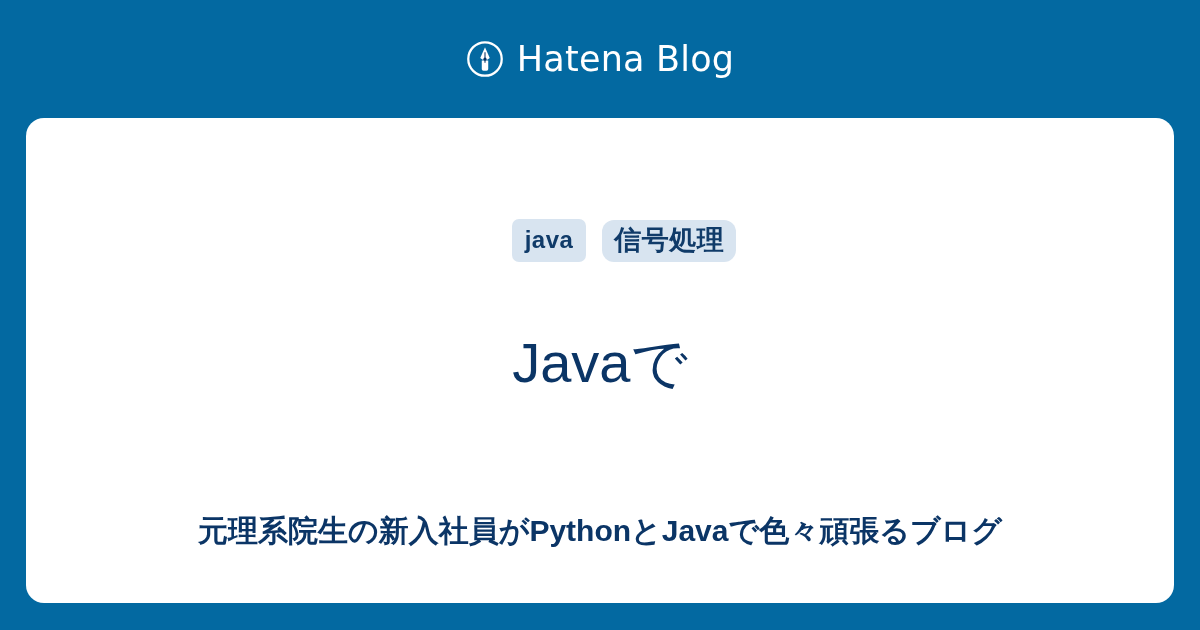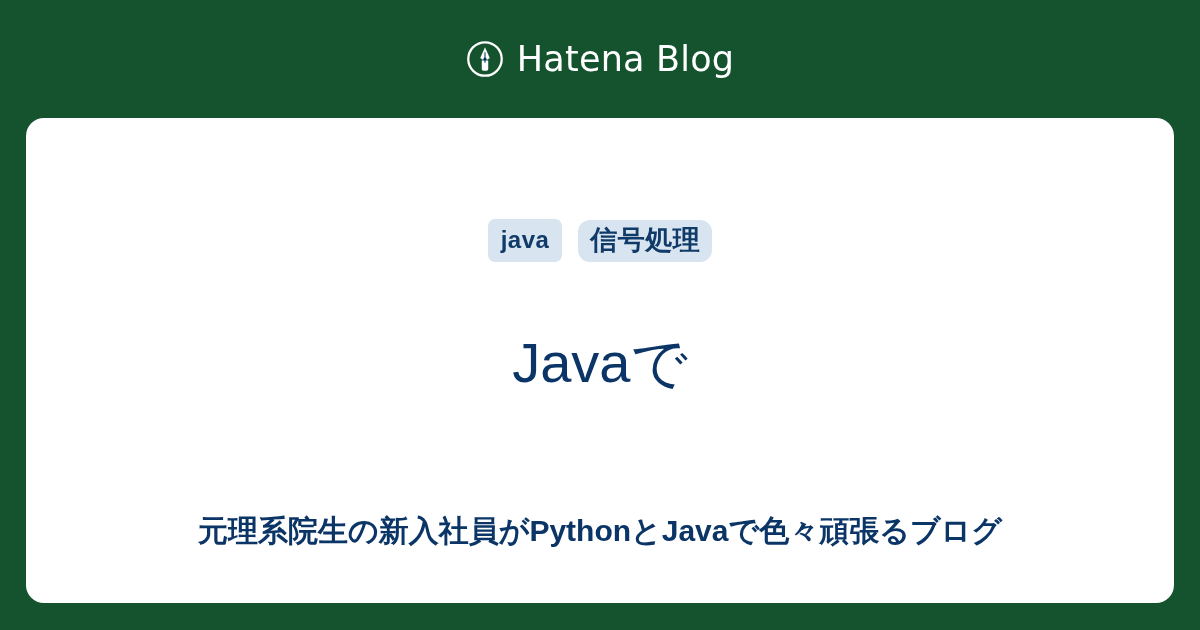--- a/index.html
+++ b/index.html
@@ -10,21 +10,21 @@
     width: 1200px;
     height: 630px;
     overflow: hidden;
     background: #023366;
     font-family: "Liberation Sans", "DejaVu Sans", sans-serif;
   }
   .card-bg {
     position: relative;
     width: 1200px;
     height: 630px;
-    background: #14532d;
+    background: #0369a1;
     box-sizing: border-box;
   }
 
   
   .site-header {
     position: absolute;
     top: 0;
     left: 0;
     width: 1200px;
     height: 118px;
@@ -67,20 +67,21 @@
   
   .tag-list {
     position: absolute;
     top: 101px;
     left: 0;
     width: 100%;
     display: flex;
     justify-content: center;
     align-items: center;
     gap: 16px;
+    padding-left: 24px;
   }
   .tag-chip {
     background: #d8e4f0;
     color: #103b69;
     border-radius: 7px;
     font-weight: bold;
     line-height: 1;
     white-space: nowrap;
     display: inline-block;
   }

